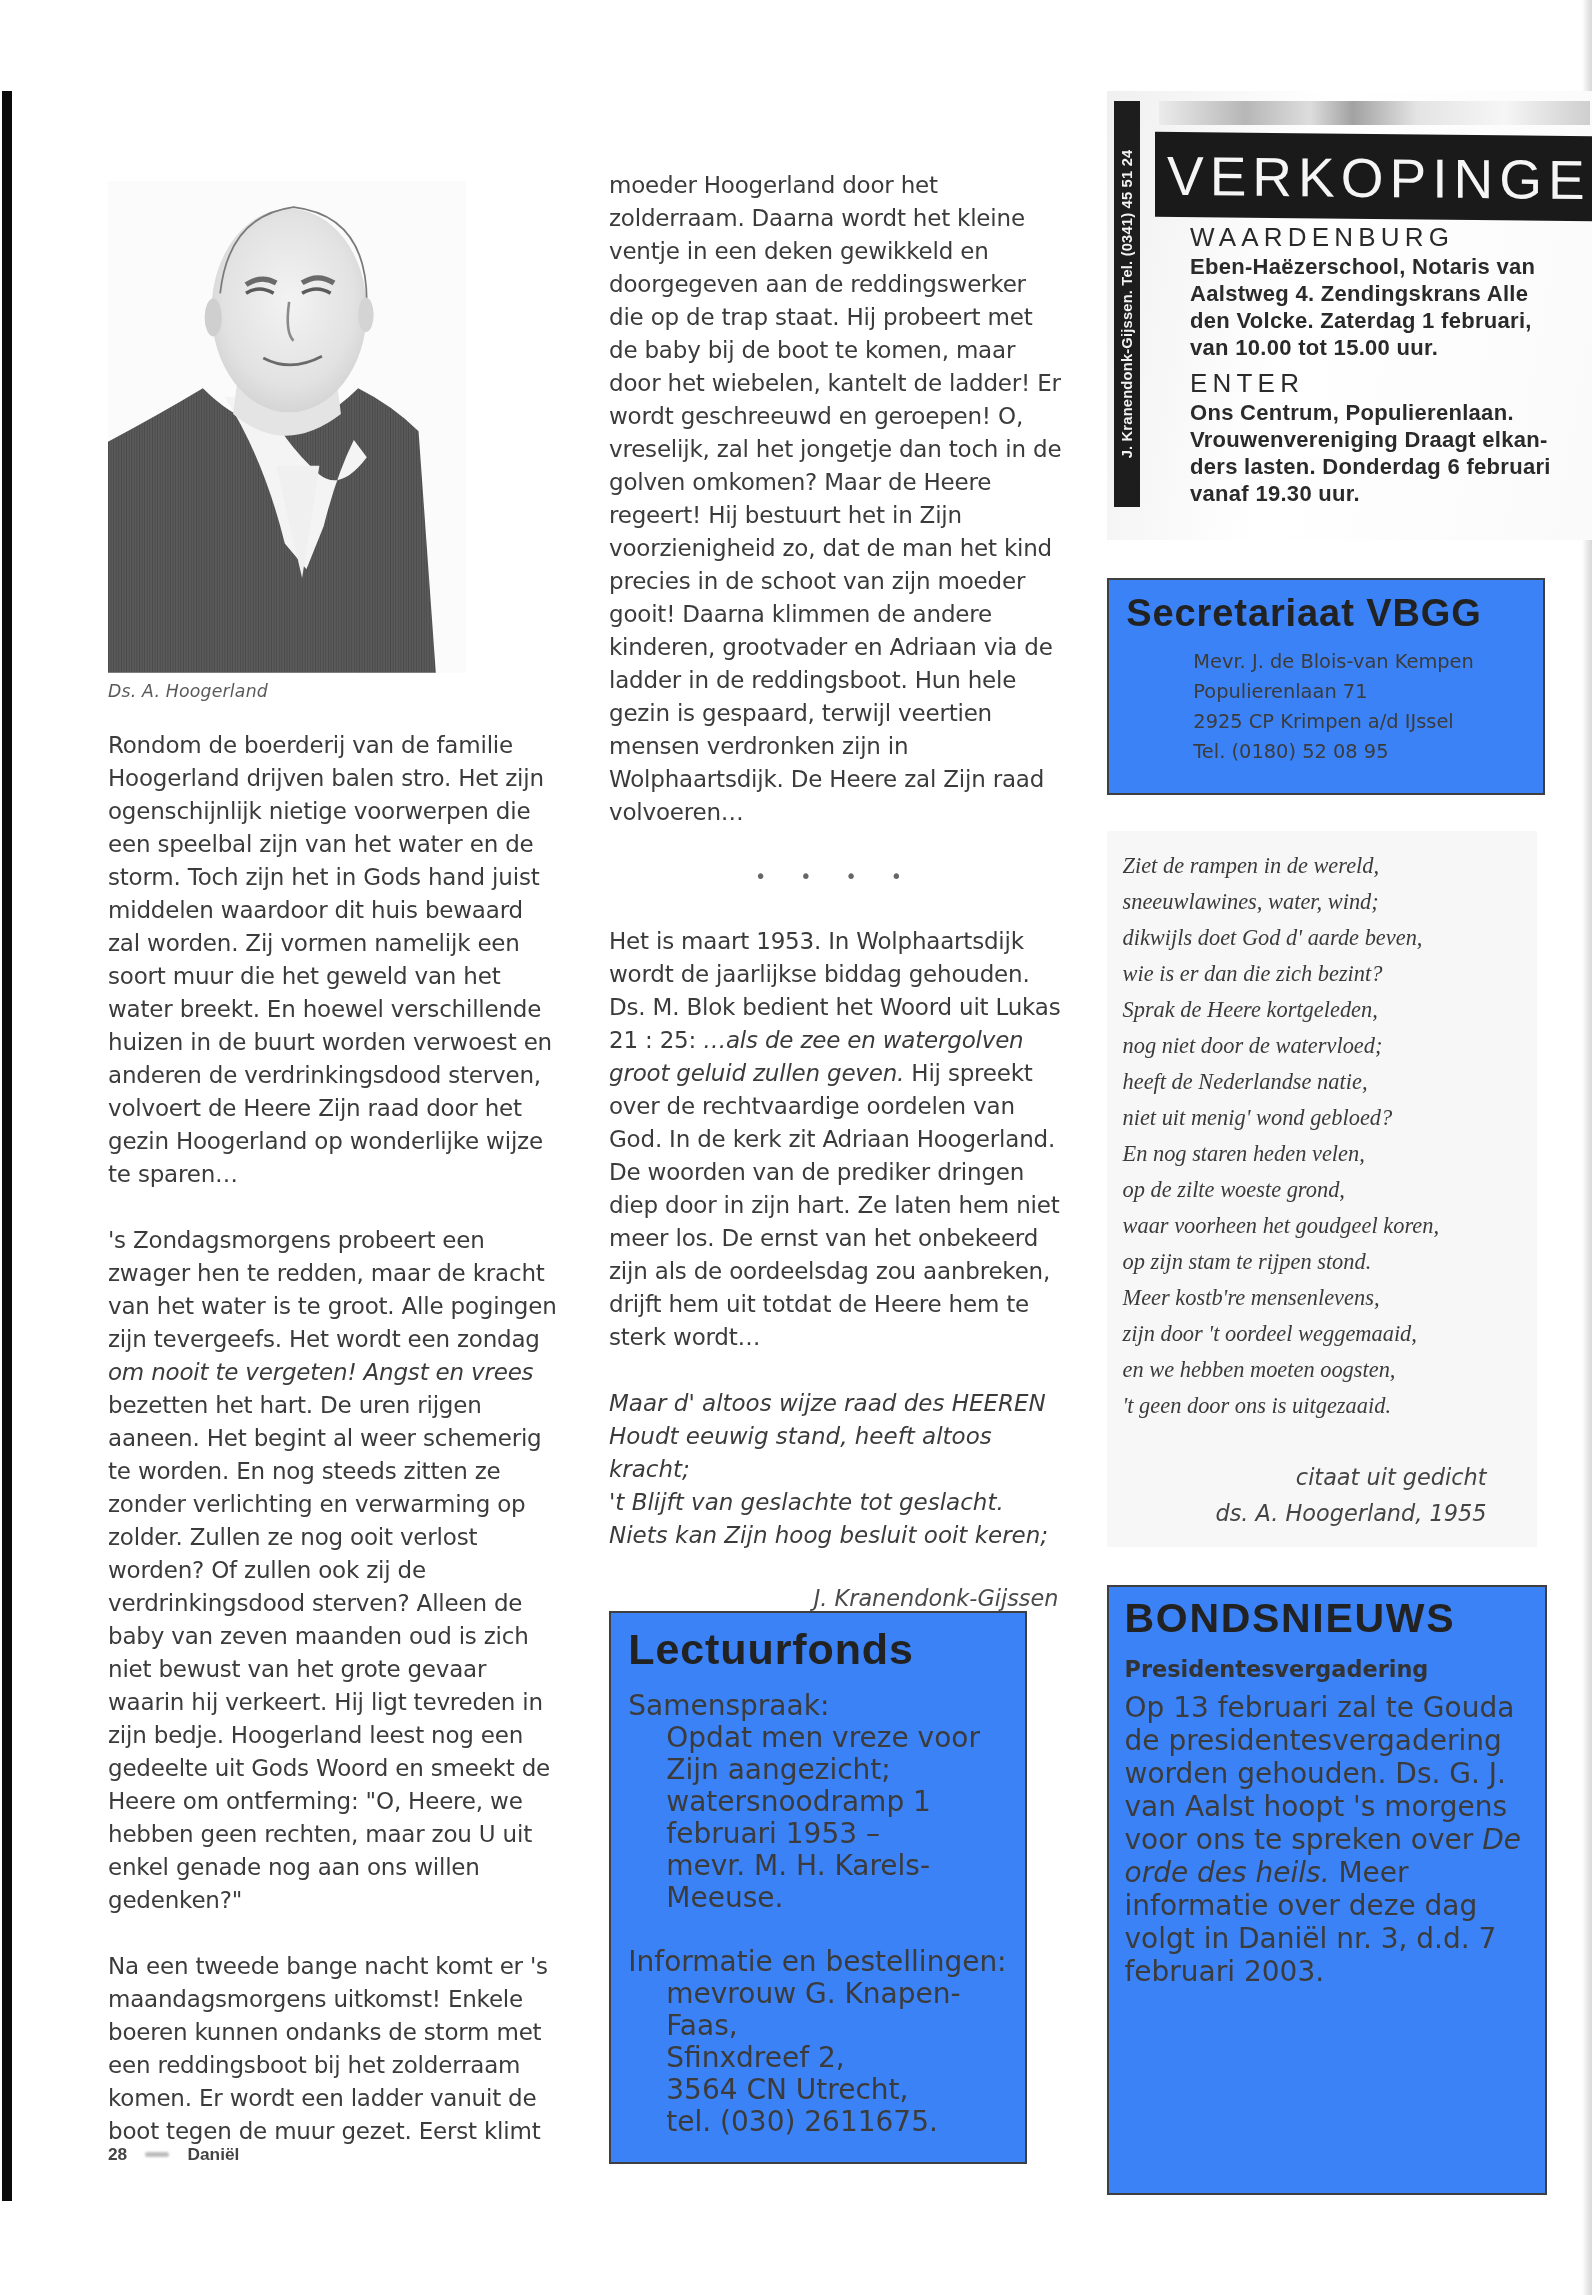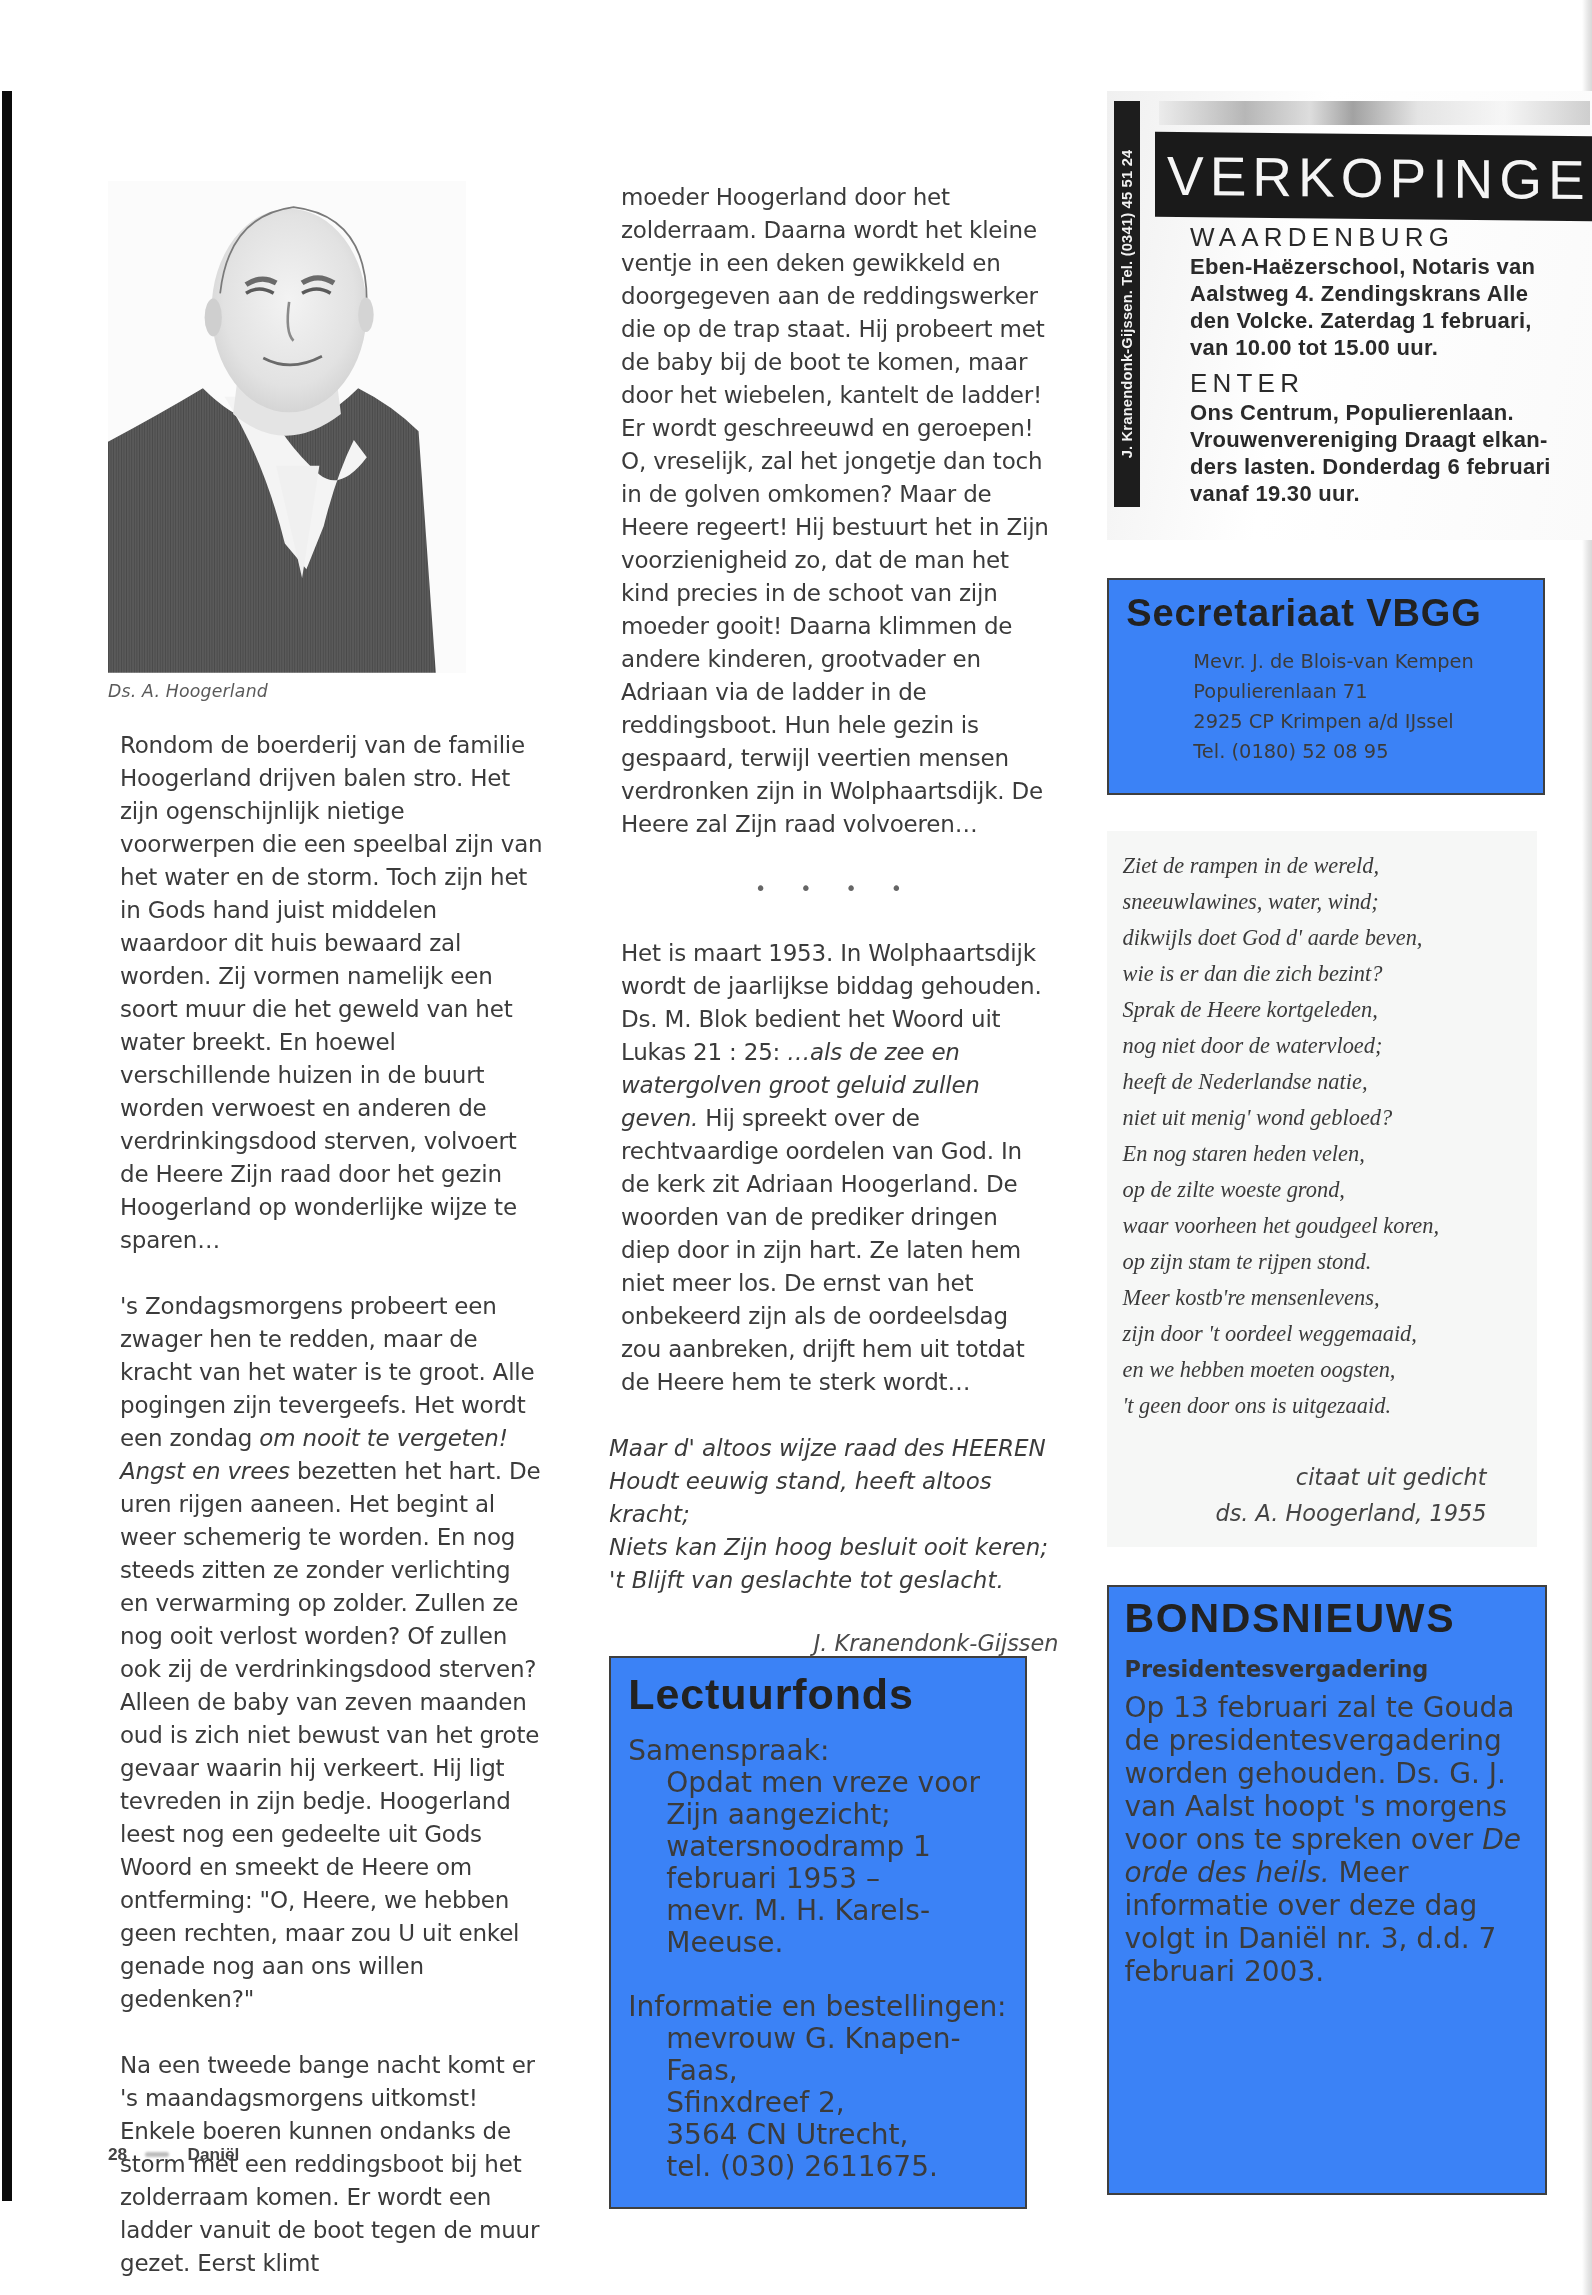--- a/index.html
+++ b/index.html
@@ -14,21 +14,21 @@
   .col-left { left: 108px; top: 181px; width: 449px; }
   .col-mid { left: 609px; top: 169px; width: 453px; }
   .col-right { left: 1107px; top: 91px; width: 485px; }
 
   
   .photo { position: relative; width: 358px; height: 492px; margin-left: 0; background: #fbfbfb; overflow: hidden; }
   .photo svg { display: block; }
   .caption { font-style: italic; font-size: 17.3px; color: #5a5a5a; margin-top: 8px; letter-spacing: 0.2px; }
 
   .body-text { font-size: 23px; line-height: 33px; color: #3b3b3b; letter-spacing: -0.2px; }
-  .body-text p { margin: 12px; }
+  .body-text p { margin: 0; }
   .para-gap { margin-top: 33px !important; }
   .em { font-style: italic; }
 
   .sep { text-align: center; font-size: 19px; color: #666; letter-spacing: 14px; margin: 36px 0 38px; }
 
   .poem-mid { font-style: italic; font-size: 23px; line-height: 33px; color: #3b3b3b; margin-top: 33px; }
   .signature { text-align: right; font-style: italic; font-size: 22.4px; color: #4a4a4a; margin-top: 33px; padding-right: 3.5px; }
 
   .box { border: 2.6px solid #3f3f3f; position: relative; background: #3b82f6; }
   .box-title { font-family: "Liberation Sans", sans-serif; font-weight: bold; color: #222; }
@@ -126,22 +126,22 @@
   <div class="body-text">
     <p>moeder Hoogerland door het zolderraam. Daarna wordt het kleine ventje in een deken gewikkeld en doorgegeven aan de reddingswerker die op de trap staat. Hij probeert met de baby bij de boot te komen, maar door het wiebelen, kantelt de ladder! Er wordt geschreeuwd en geroepen! O, vreselijk, zal het jongetje dan toch in de golven omkomen? Maar de Heere regeert! Hij bestuurt het in Zijn voorzienigheid zo, dat de man het kind precies in de schoot van zijn moeder gooit! Daarna klimmen de andere kinderen, grootvader en Adriaan via de ladder in de reddingsboot. Hun hele gezin is gespaard, terwijl veertien mensen verdronken zijn in Wolphaartsdijk. De Heere zal Zijn raad volvoeren…</p>
   </div>
   <div class="sep">• • • •</div>
   <div class="body-text">
     <p><span>Het is maart 1953. In Wolphaartsdijk wordt de jaarlijkse biddag gehouden. Ds. M. Blok bedient het Woord uit Lukas 21 : 25: </span><span class="em">…als de zee en watergolven groot geluid zullen geven.</span><span> Hij spreekt over de rechtvaardige oordelen van God. In de kerk zit Adriaan Hoogerland. De woorden van de prediker dringen diep door in zijn hart. Ze laten hem niet meer los. De ernst van het onbekeerd zijn als de oordeelsdag zou aanbreken, drijft hem uit totdat de Heere hem te sterk wordt…</span></p>
   </div>
   <div class="poem-mid">
     <div>Maar d' altoos wijze raad des HEEREN</div>
     <div>Houdt eeuwig stand, heeft altoos kracht;</div>
+    <div>'t Blijft van geslachte tot geslacht.</div>
     <div>Niets kan Zijn hoog besluit ooit keren;</div>
-    <div>'t Blijft van geslachte tot geslacht.</div>
   </div>
   <div class="signature">J. Kranendonk-Gijssen</div>
 
   <div class="box lectuur">
     <div class="box-title">Lectuurfonds</div>
     <div class="box-text">Samenspraak:</div>
     <div class="box-text indent">Opdat men vreze voor Zijn aangezicht;</div>
     <div class="box-text indent">watersnoodramp 1 februari 1953 –</div>
     <div class="box-text indent">mevr. M. H. Karels-Meeuse.</div>
     <div class="box-text" style="margin-top:32px;">Informatie en bestellingen:</div>

